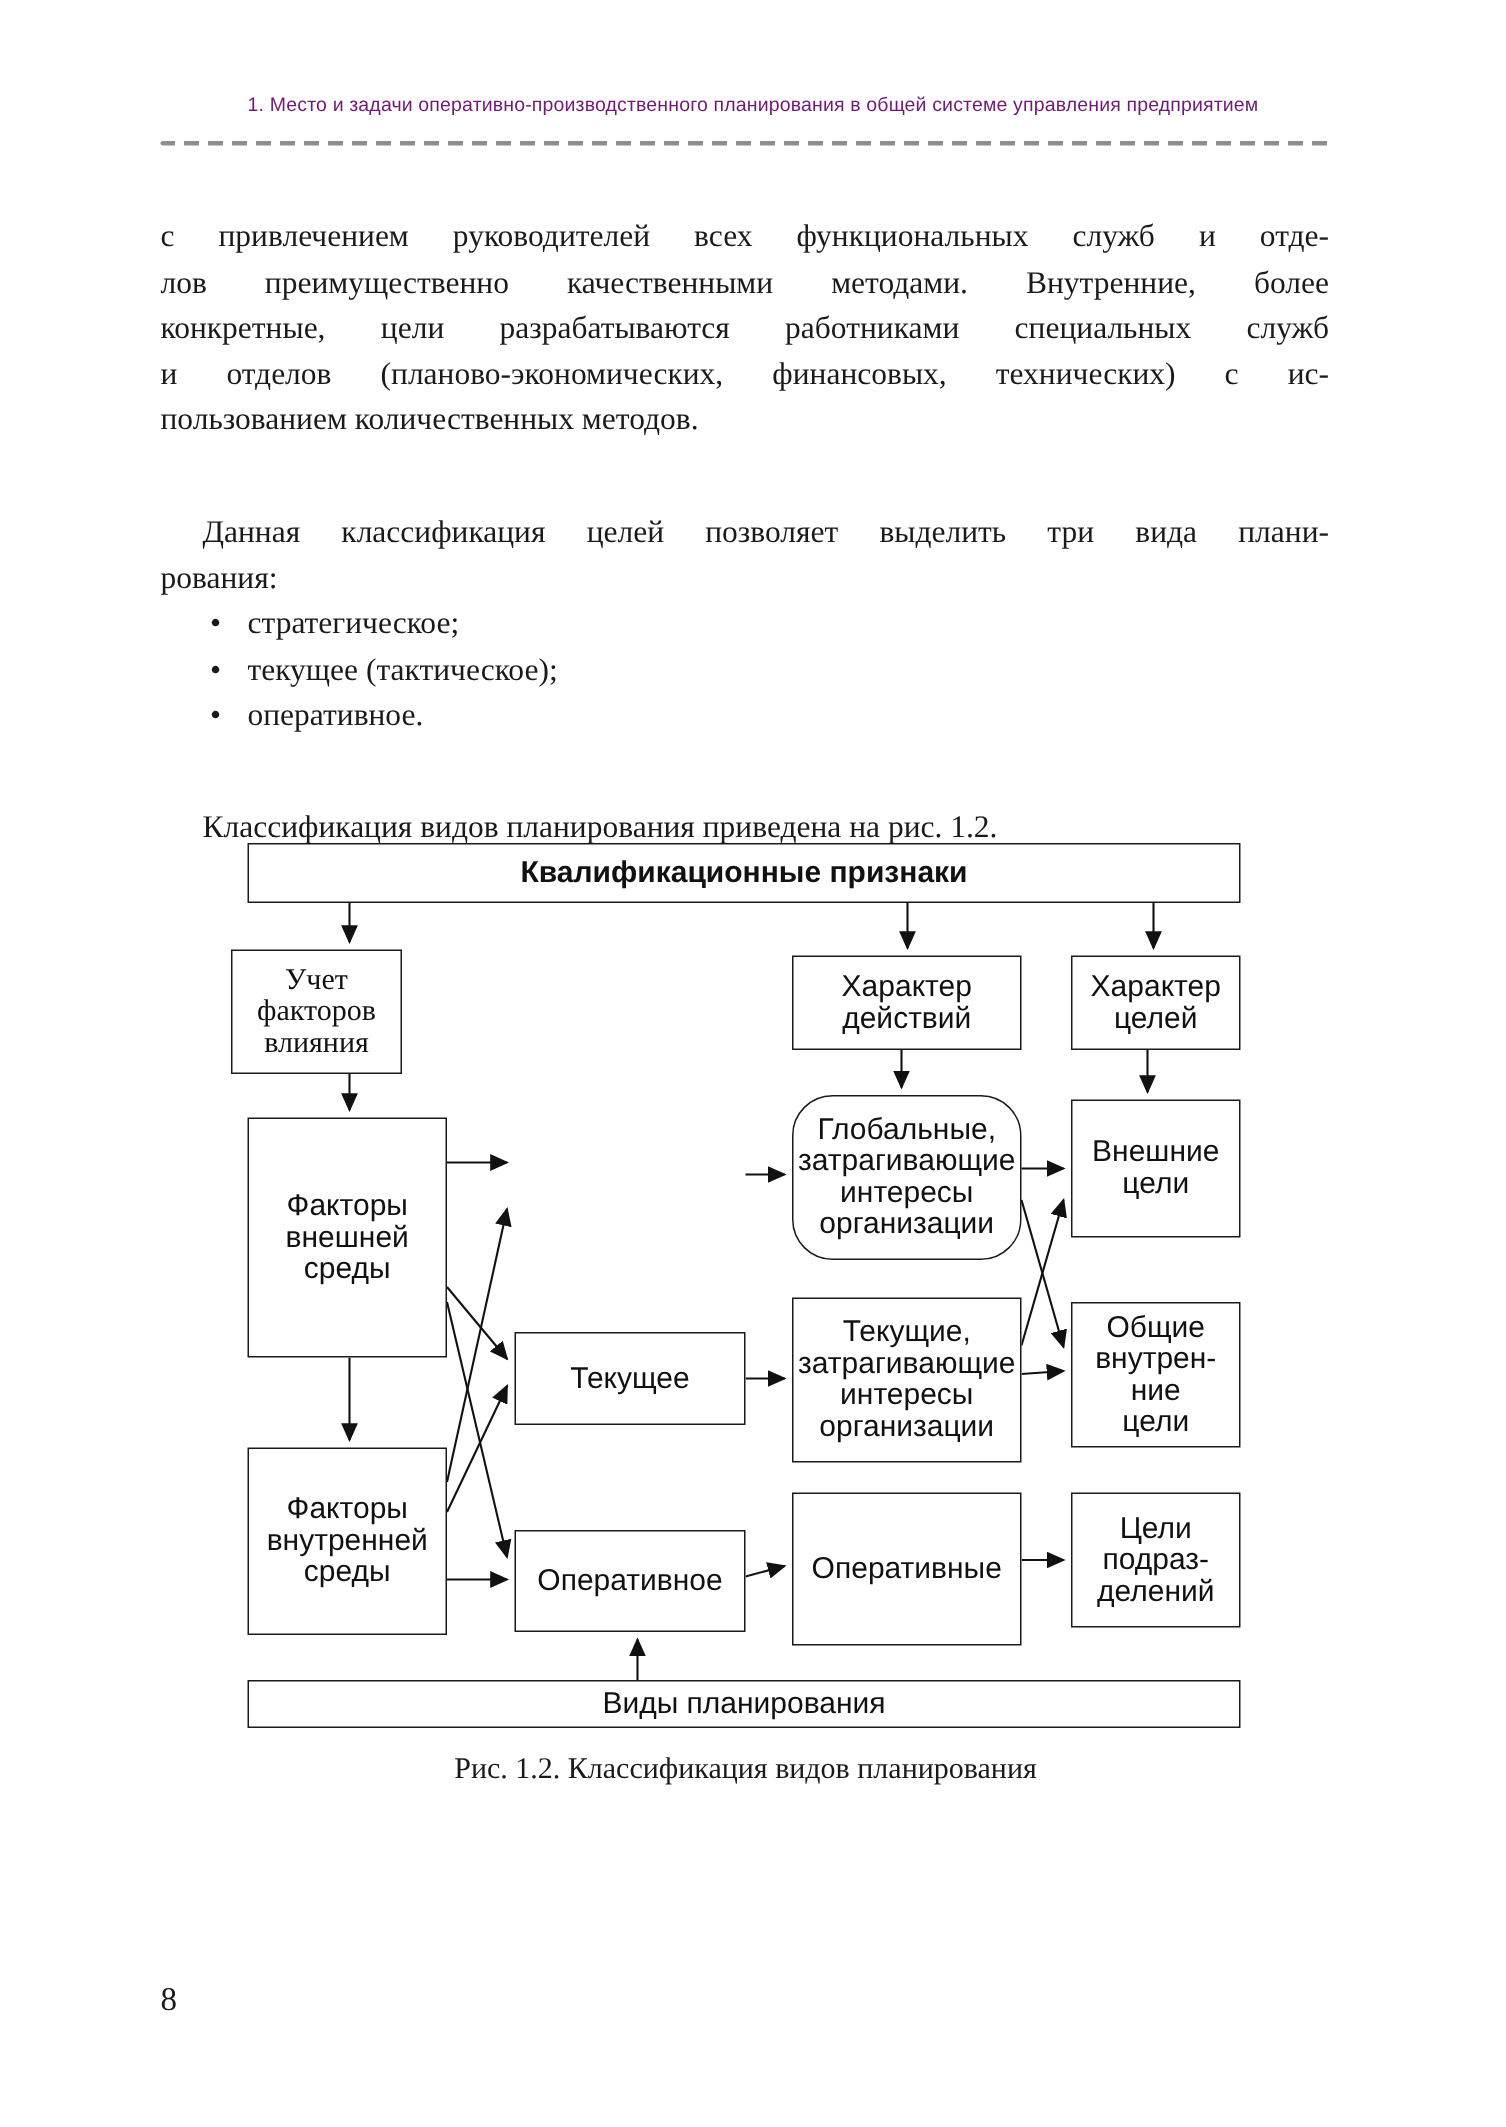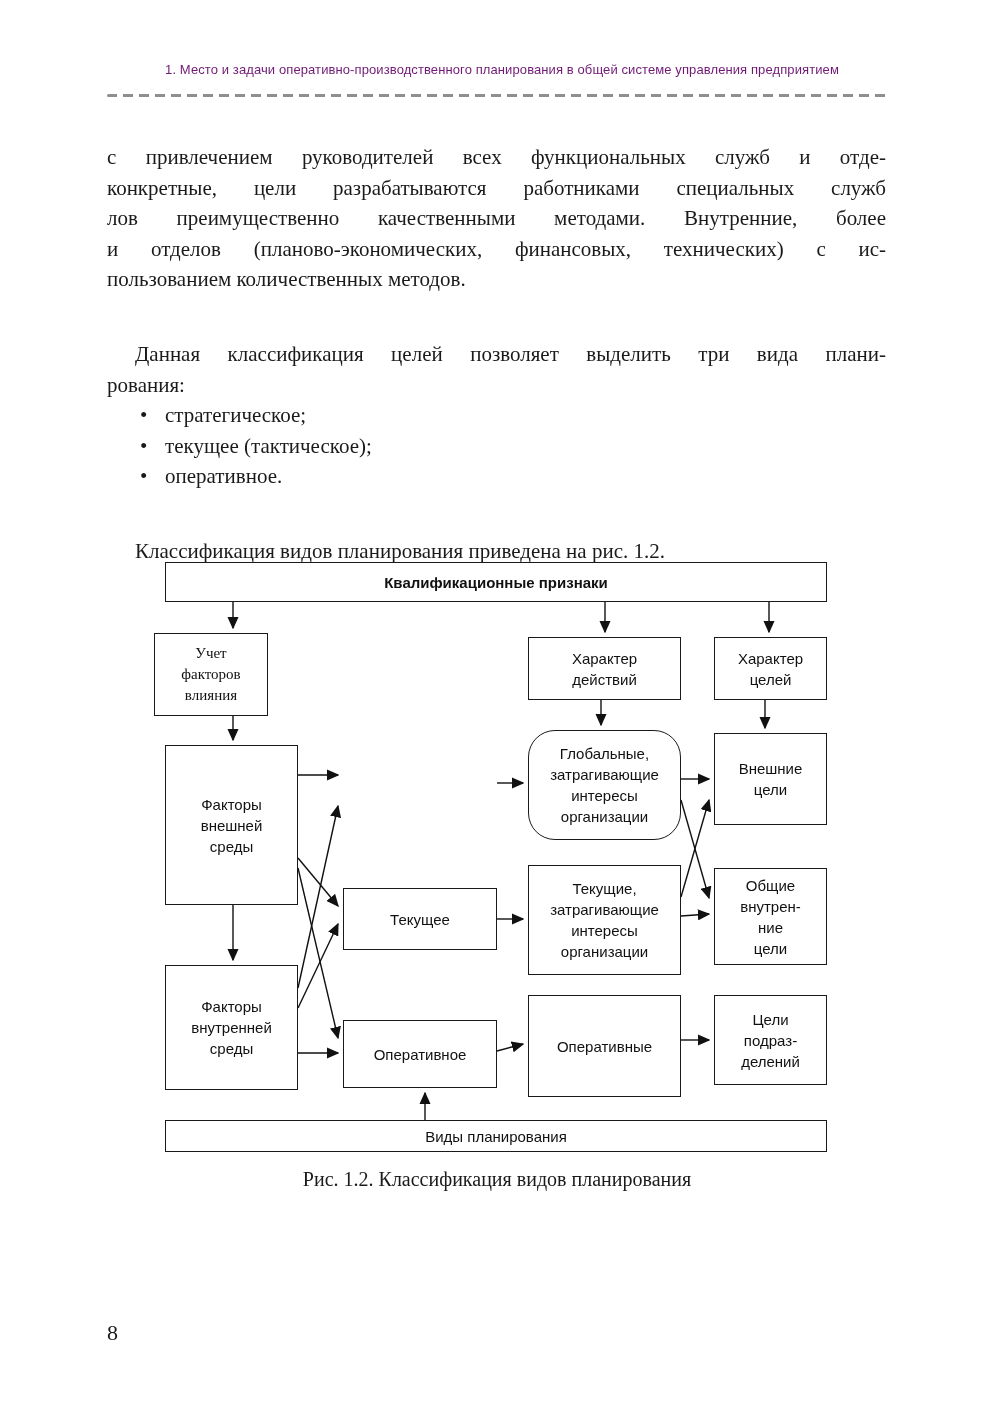--- a/index.html
+++ b/index.html
@@ -69,21 +69,21 @@
   .arrows { position: absolute; left: 0; top: 0; pointer-events: none; }
   .dbox {
     position: absolute;
     border: 1.3px solid #1a1a1a;
     background: #ffffff;
     display: flex;
     align-items: center;
     justify-content: center;
     text-align: center;
     font-family: "Liberation Sans", sans-serif;
-    font-size: 15px;
+    font-size: 20px;
     line-height: 21px;
     white-space: pre-line;
     color: #111111;
   }
   .dbox.bold { font-weight: bold; }
 
   #b-criteria  { left:165px; top:562px;  width:662px; height:40px; }
   #b-uchet     { left:154px; top:633px;  width:114px; height:83px;font-family:Liberation Serif, serif; }
   #b-hard      { left:528px; top:637px;  width:153px; height:63px; }
   #b-harc      { left:714px; top:637px;  width:113px; height:63px; }
@@ -118,22 +118,22 @@
 </head>
 <body>
 
 <div class="page">
 
   <div class="running-header">1. Место и задачи оперативно-производственного планирования в общей системе управления предприятием</div>
   <div class="dashed-rule"></div>
 
   <div class="body-text">
     <div class="pline">с привлечением руководителей всех функциональных служб и отде-</div>
+    <div class="pline">лов преимущественно качественными методами. Внутренние, более</div>
     <div class="pline">конкретные, цели разрабатываются работниками специальных служб</div>
-    <div class="pline">лов преимущественно качественными методами. Внутренние, более</div>
     <div class="pline">и отделов (планово-экономических, финансовых, технических) с ис-</div>
     <div class="pline last">пользованием количественных методов.</div>
 
     <div class="pline indent">Данная классификация целей позволяет выделить три вида плани-</div>
     <div class="pline last">рования:</div>
 
     <div class="bullet-line">
       <span class="bullet-dot">•</span>
       <span>стратегическое;</span>
     </div>

